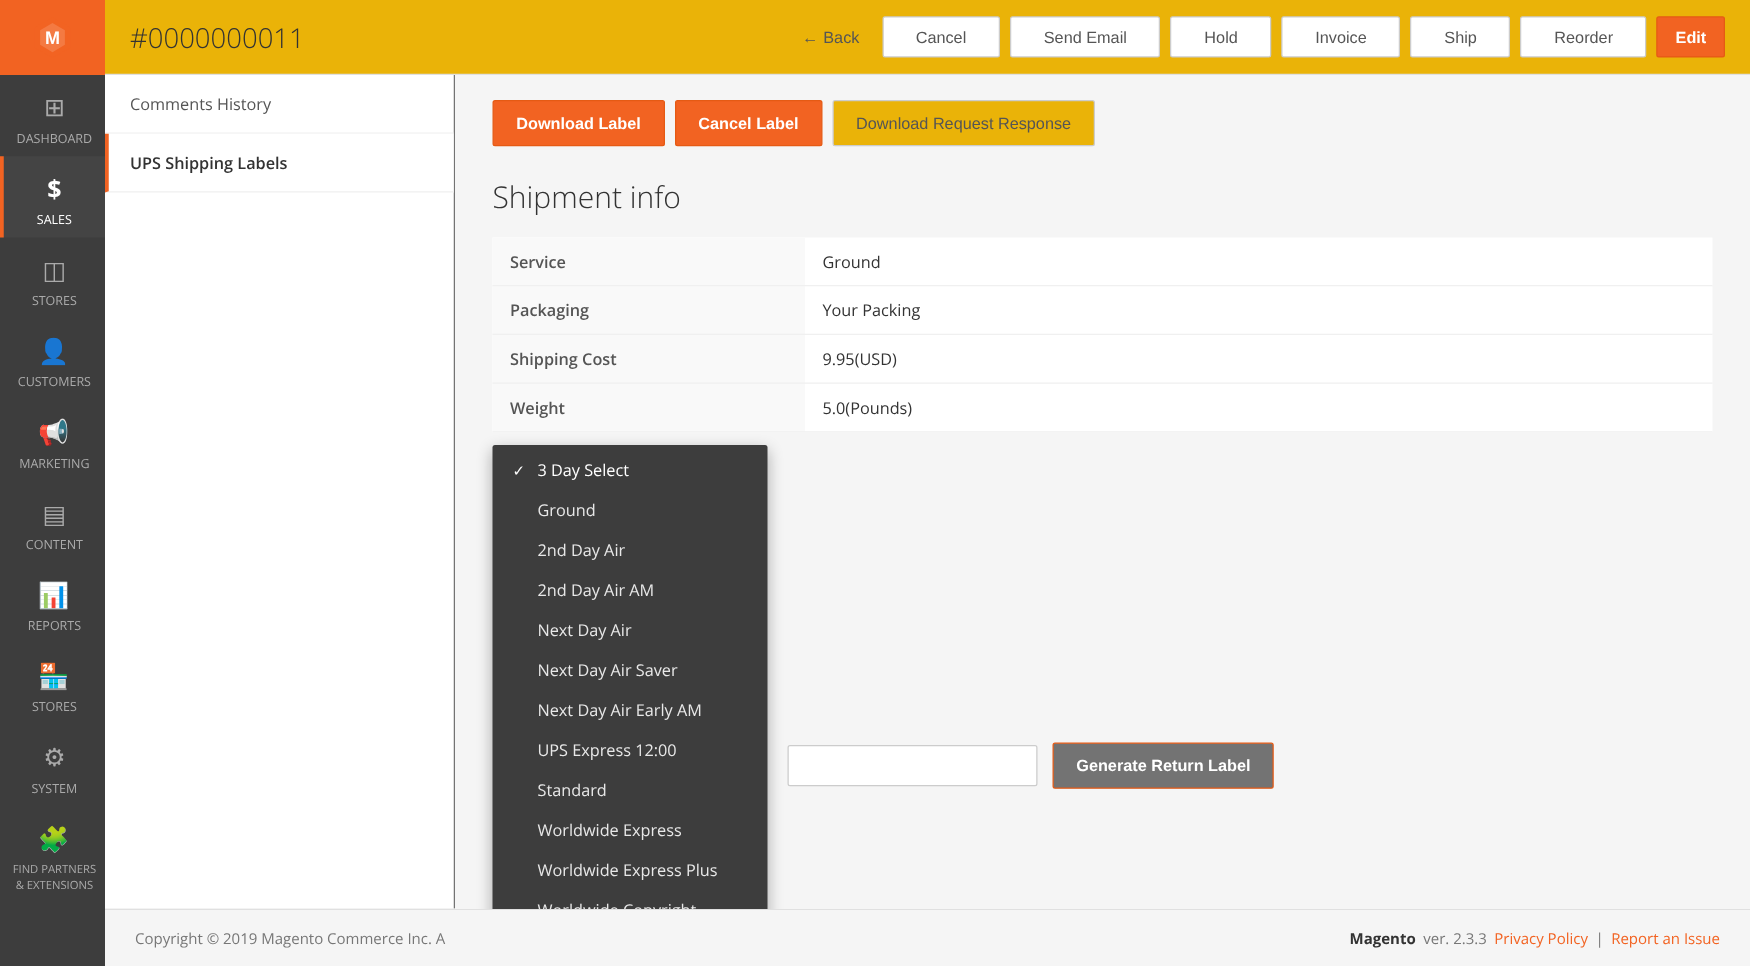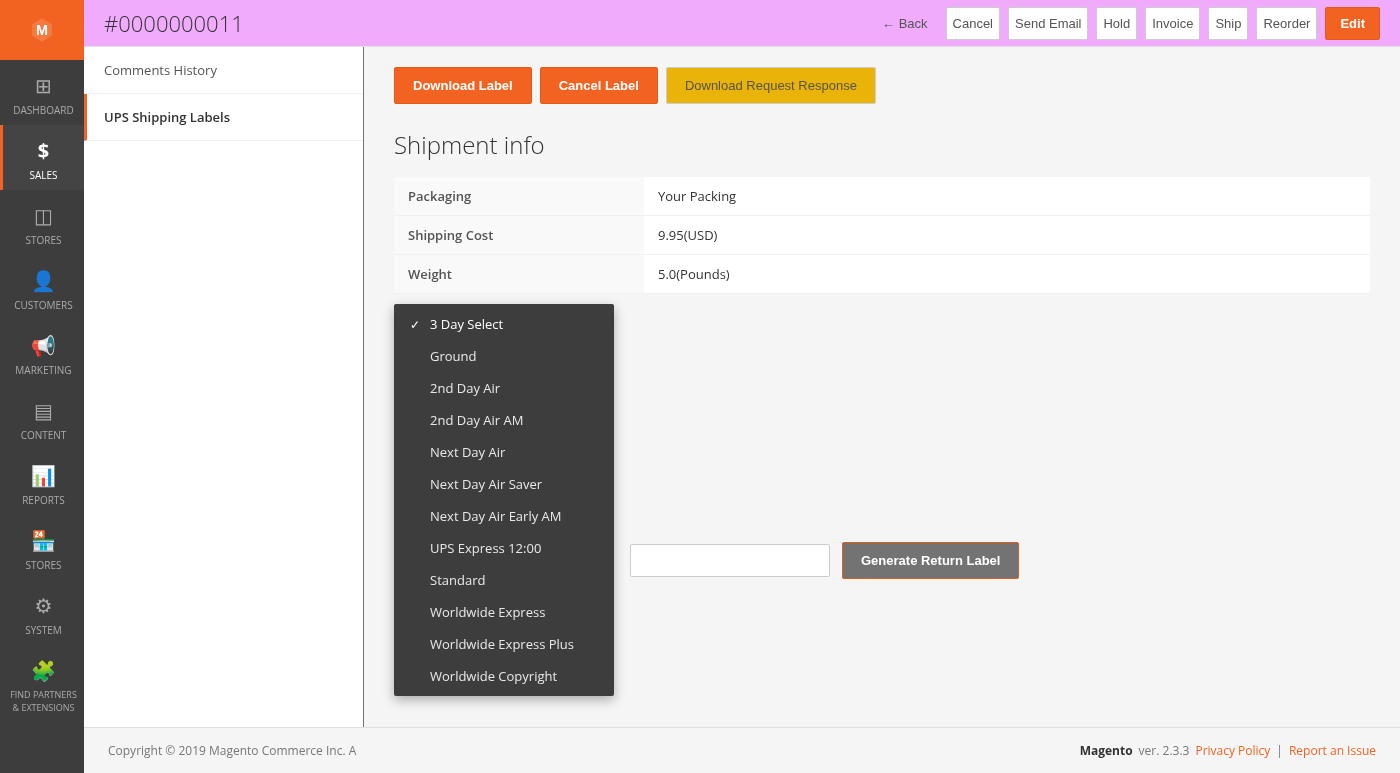--- a/index.html
+++ b/index.html
@@ -45,22 +45,22 @@
     
     .main {
       flex: 1;
       display: flex;
       flex-direction: column;
       overflow: hidden;
     }
 
     
     .topbar {
-      background: #f0abfc;
-      height: 47px;
+      background: #eab308;
+      height: 60px;
       display: flex;
       align-items: center;
       padding: 0 20px;
       border-bottom: 1px solid #e0e0e0;
       flex-shrink: 0;
     }
     .topbar-title {
       font-size: 22px;
       font-weight: 300;
       color: #333;
@@ -79,21 +79,21 @@
       font-size: 13px;
       display: flex;
       align-items: center;
       gap: 4px;
       padding: 6px 10px;
     }
     .btn-default {
       background: #fff;
       border: 1px solid #ccc;
       color: #555;
-      padding: 8px 6px;
+      padding: 8px 26px;
       cursor: pointer;
       font-size: 13px;
       border-radius: 2px;
     }
     .btn-primary-orange {
       background: #f26322;
       border: 1px solid #e55a14;
       color: #fff;
       padding: 8px 14px;
       cursor: pointer;
@@ -348,20 +348,24 @@
         <button class="btn-orange">Download Label</button>
         <button class="btn-orange">Cancel Label</button>
         <button class="btn-gray">Download Request Response</button>
       </div>
 
       <div class="section-title">Shipment info</div>
 
       <table class="info-table">
         <tbody id="shipment-rows">
             <tr>
+              <td>Service</td>
+              <td>Ground</td>
+            </tr>
+            <tr>
               <td>Packaging</td>
               <td>Your Packing</td>
             </tr>
             <tr>
               <td>Shipping Cost</td>
               <td>9.95(USD)</td>
             </tr>
             <tr>
               <td>Weight</td>
               <td>5.0(Pounds)</td>

